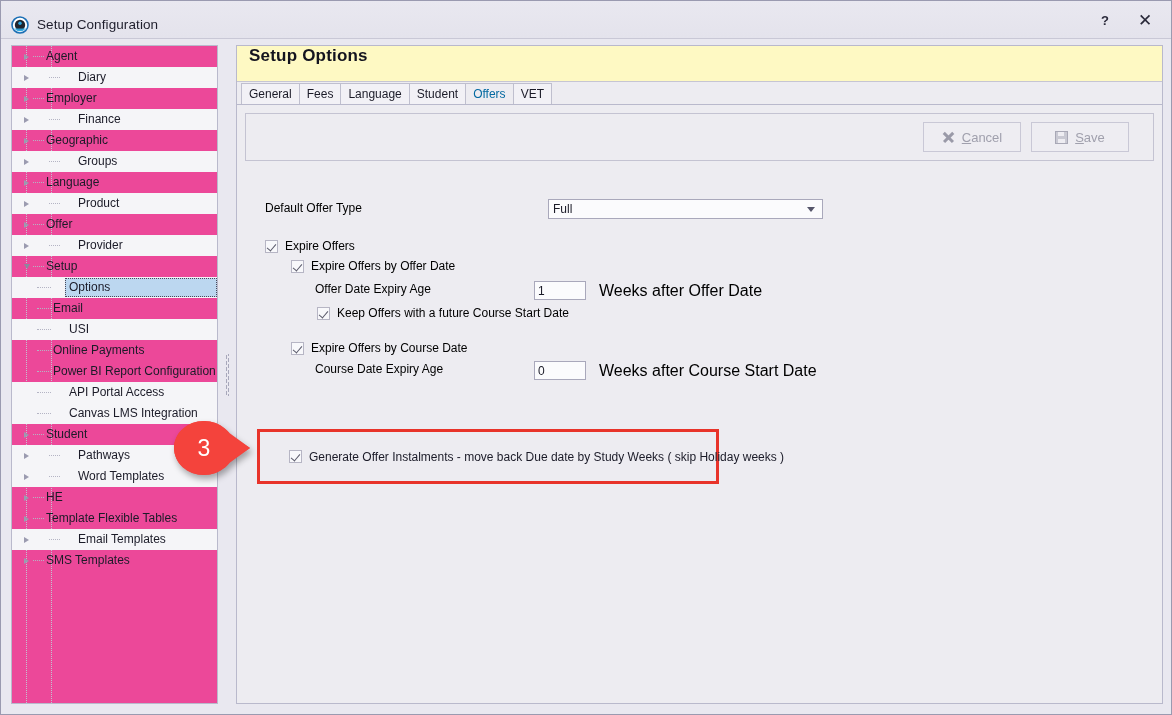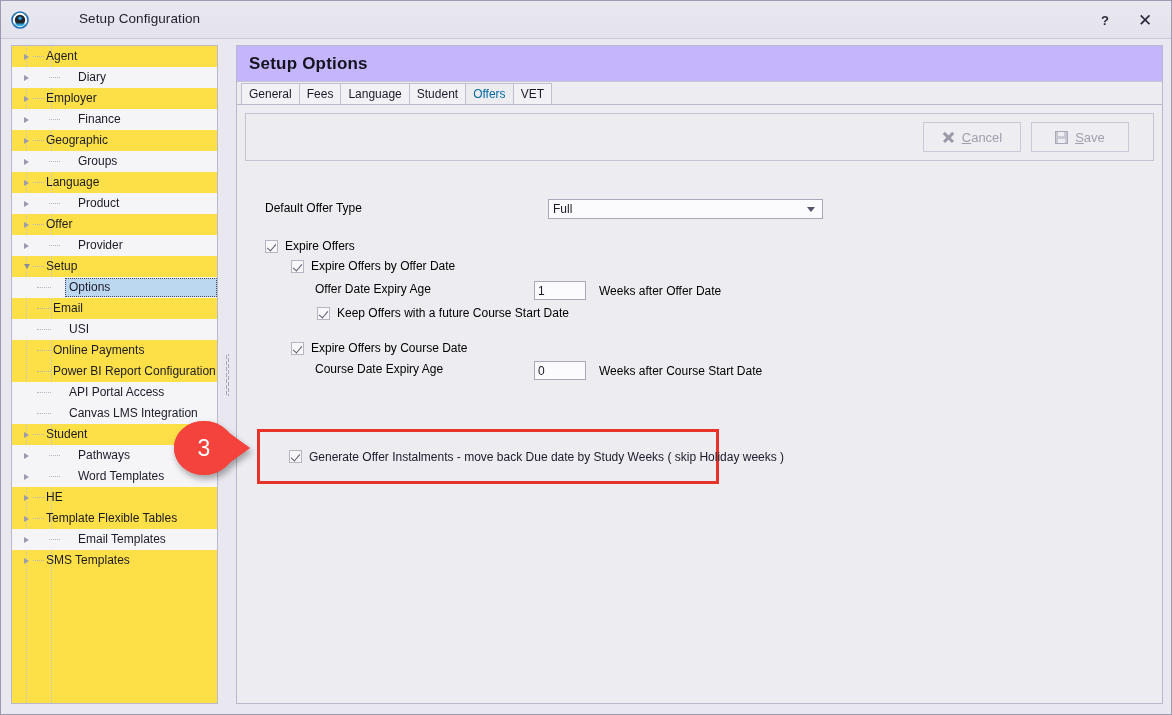--- a/index.html
+++ b/index.html
@@ -17,25 +17,24 @@
   #window {
     position: absolute; left: 0; top: 0;
     width: 1172px; height: 715px;
     background: #e9e8f0;
     border: 1px solid #9a9ab0;
     display: flex; flex-direction: column;
   }
   .titlebar {
     height: 38px; min-height: 38px;
     background: linear-gradient(to bottom,#e9e8f0 0%, #e4e3ec 100%);
-    display: flex; 
+    display: flex; align-items: center;
     padding: 10px 4px 0 10px;
     border-bottom: 1px solid #c9c8d6;
     position: relative;
-    gap: 42px;
   }
   .app-icon {
     width: 18px; height: 18px; margin-right: 8px;
     position: relative; flex: 0 0 18px;
   }
   .title-text {
     font-size: 13.5px; color: #1e1e2c; letter-spacing: .1px;
   }
   .title-buttons {
     position: absolute; right: 6px; top: 0; height: 38px;
@@ -53,21 +52,21 @@
 
   
   .body-area {
     flex: 1; display: flex; padding: 6px 8px 10px 10px;
     gap: 0; min-height: 0;
   }
 
   
   .sidebar {
     width: 207px; flex: 0 0 207px;
-    background: #fde047;
+    background: #ec4899;
     border: 1px solid #b9b9cc;
     overflow: hidden;
     position: relative;
   }
   .tree { padding: 0; margin: 0; list-style: none; }
   .tnode {
     height: 21px; line-height: 21px;
     display: flex; align-items: center;
     padding-left: 8px; white-space: nowrap;
     font-size: 12px; color: #1b1b28;
@@ -137,24 +136,24 @@
   
   .main {
     flex: 1; min-width: 0;
     background: #edecf1;
     border: 1px solid #b9b9cc;
     display: flex; flex-direction: column;
     position: relative;
   }
   .panel-head {
     height: 36px; min-height: 36px;
-    display: flex; align-items: center;
+    display: flex; 
     padding: 0 12px;
     border-bottom: 1px solid #c6c5d3;
-    background: #c4b5fd;
+    background: #fef9c3;
   }
   .panel-title {
     font-size: 17px; font-weight: bold; color: #14141f;
     letter-spacing: .2px;
   }
   .tabstrip {
     height: 23px; min-height: 23px;
     display: flex; align-items: flex-end;
     padding-left: 4px;
     border-bottom: 1px solid #b9b9cc;
@@ -254,21 +253,21 @@
     border-right: 1.8px solid #5a5a6b;
     border-bottom: 1.8px solid #5a5a6b;
     transform: rotate(40deg);
   }
   .num {
     width: 52px; height: 19px;
     border: 1px solid #a9a8bb; background: #fbfbfd;
     font-size: 12px; color: #1b1b28;
     padding: 0 3px; line-height: 17px;
   }
-  .afterlbl { margin-left: 13px; font-size: 12px; }
+  .afterlbl { margin-left: 13px; font-size: 16px; }
 
   
   .f-abs { position: absolute; display: flex; align-items: center; }
 
   
   .hl-box {
     position: absolute;
     left: 252px; top: 423px; width: 462px; height: 55px;
     border: 3px solid #e8332a;
     background: #edecf1;

